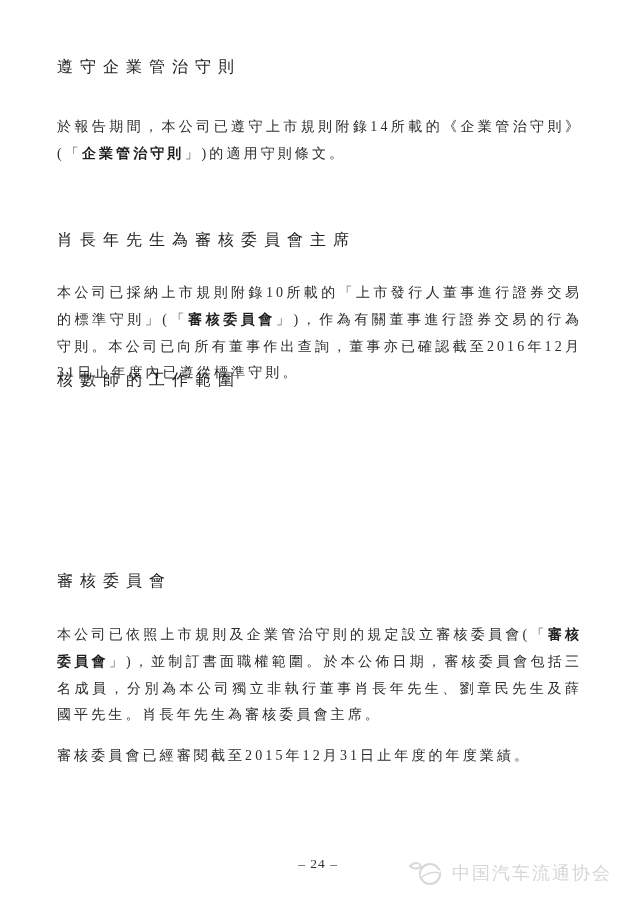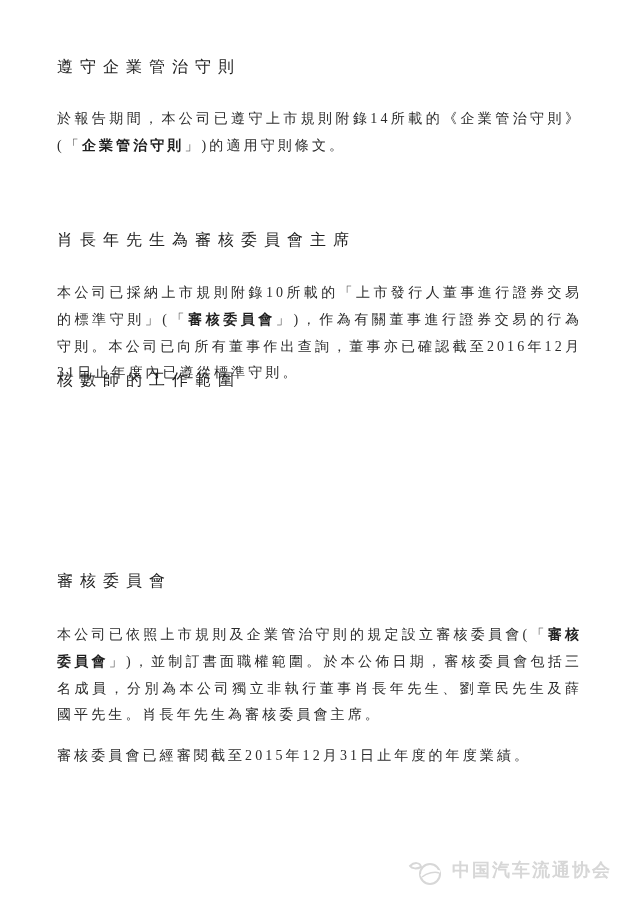--- a/index.html
+++ b/index.html
@@ -25,45 +25,45 @@
     font-size:14px;
     line-height:26.8px;
     letter-spacing:3.1px;
     text-align:justify;
     text-justify:inter-ideograph;
     color:#2b2b2b;
   }
   .para b{font-weight:bold;color:#1f1f1f;}
   
   #h1{top:57px}
-  #p1{top:92px}
+  #p1{top:100px}
   #p2{top:160px}
   #h2{top:230px}
   #p3{top:266px}
   #h3{top:370px}
   #p4{top:418px}
   #h4{top:571px}
   #p5{top:608px}
   #p6{top:729px}
   .footer{
     position:absolute;
     left:0;top:856px;width:100%;
     text-align:center;
     font-size:13.5px;
     letter-spacing:1px;
     color:#333;
   }
   .watermark{
     position:absolute;
     right:24px;bottom:12px;
-    display:flex;gap:6px;
+    display:flex;align-items:center;gap:6px;
     color:#d7d7d7;
     font-family:"Liberation Sans","DejaVu Sans",sans-serif;
     font-size:18px;
-    font-weight:bold;
+    font-weight:normal;
     letter-spacing:2px;
     user-select:none;
   }
   .watermark svg{display:block;}
 </style>
 </head>
 <body>
 
 <div class="page">
 
@@ -78,20 +78,21 @@
 
   <div id="h3" class="blk heading">核數師的工作範圍</div>
 
 
   <div id="h4" class="blk heading">審核委員會</div>
 
   <p id="p5" class="blk para"><span>本公司已依照上市規則及企業管治守則的規定設立審核委員會(「</span><b>審核委員會</b><span>」)，並制訂書面職權範圍。於本公佈日期，審核委員會包括三名成員，分別為本公司獨立非執行董事肖長年先生、劉章民先生及薛國平先生。肖長年先生為審核委員會主席。</span></p>
 
   <p id="p6" class="blk para"><span>審核委員會已經審閱截至2015年12月31日止年度的年度業績。</span></p>
 
+  <div class="footer">– 24 –</div>
 
   <div class="watermark">
     <span>
       <svg width="40" height="30" viewBox="0 0 40 30" fill="none">
         <path d="M4 8 C8 4, 14 4, 15 9 C11 11, 6 11, 4 8 Z" stroke="#d7d7d7" stroke-width="2" fill="none"></path>
         <circle cx="24" cy="16" r="10" stroke="#d7d7d7" stroke-width="2" fill="none"></circle>
         <path d="M15 18 C20 14, 30 12, 34 14" stroke="#ffffff" stroke-width="3" fill="none"></path>
         <path d="M16 19 C21 15, 29 13, 33 15" stroke="#d7d7d7" stroke-width="1.6" fill="none"></path>
       </svg>
     </span>

